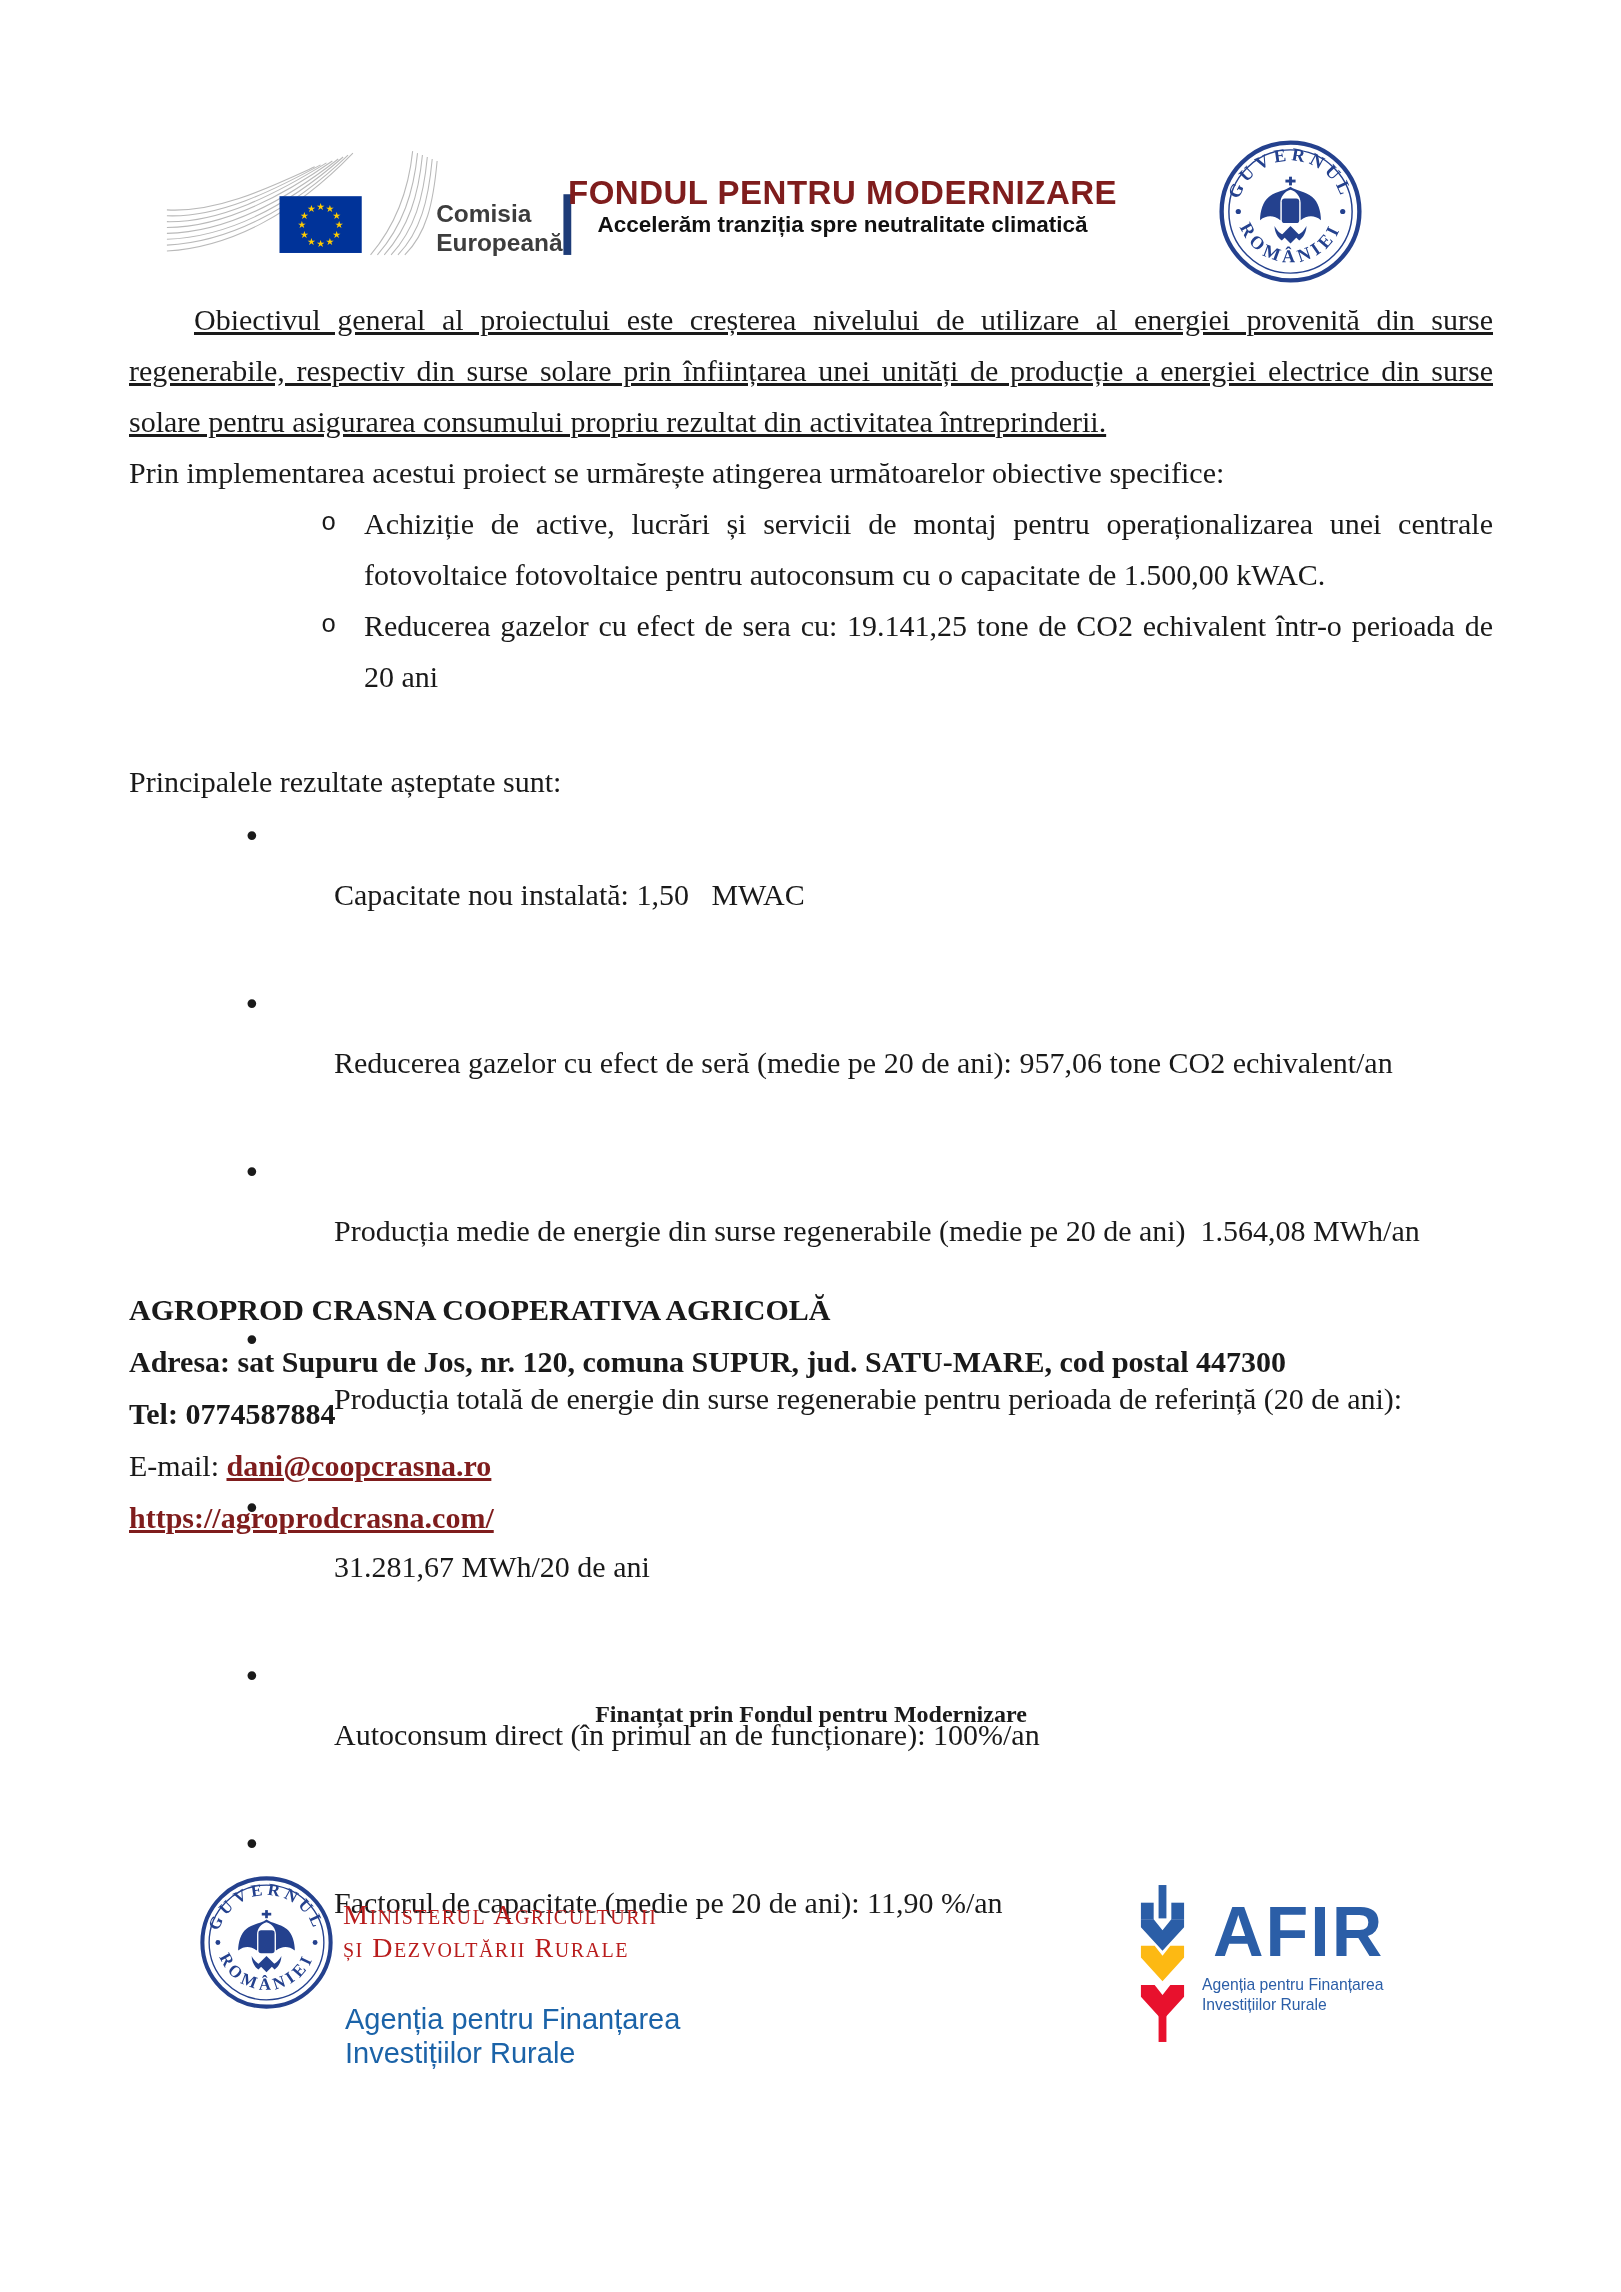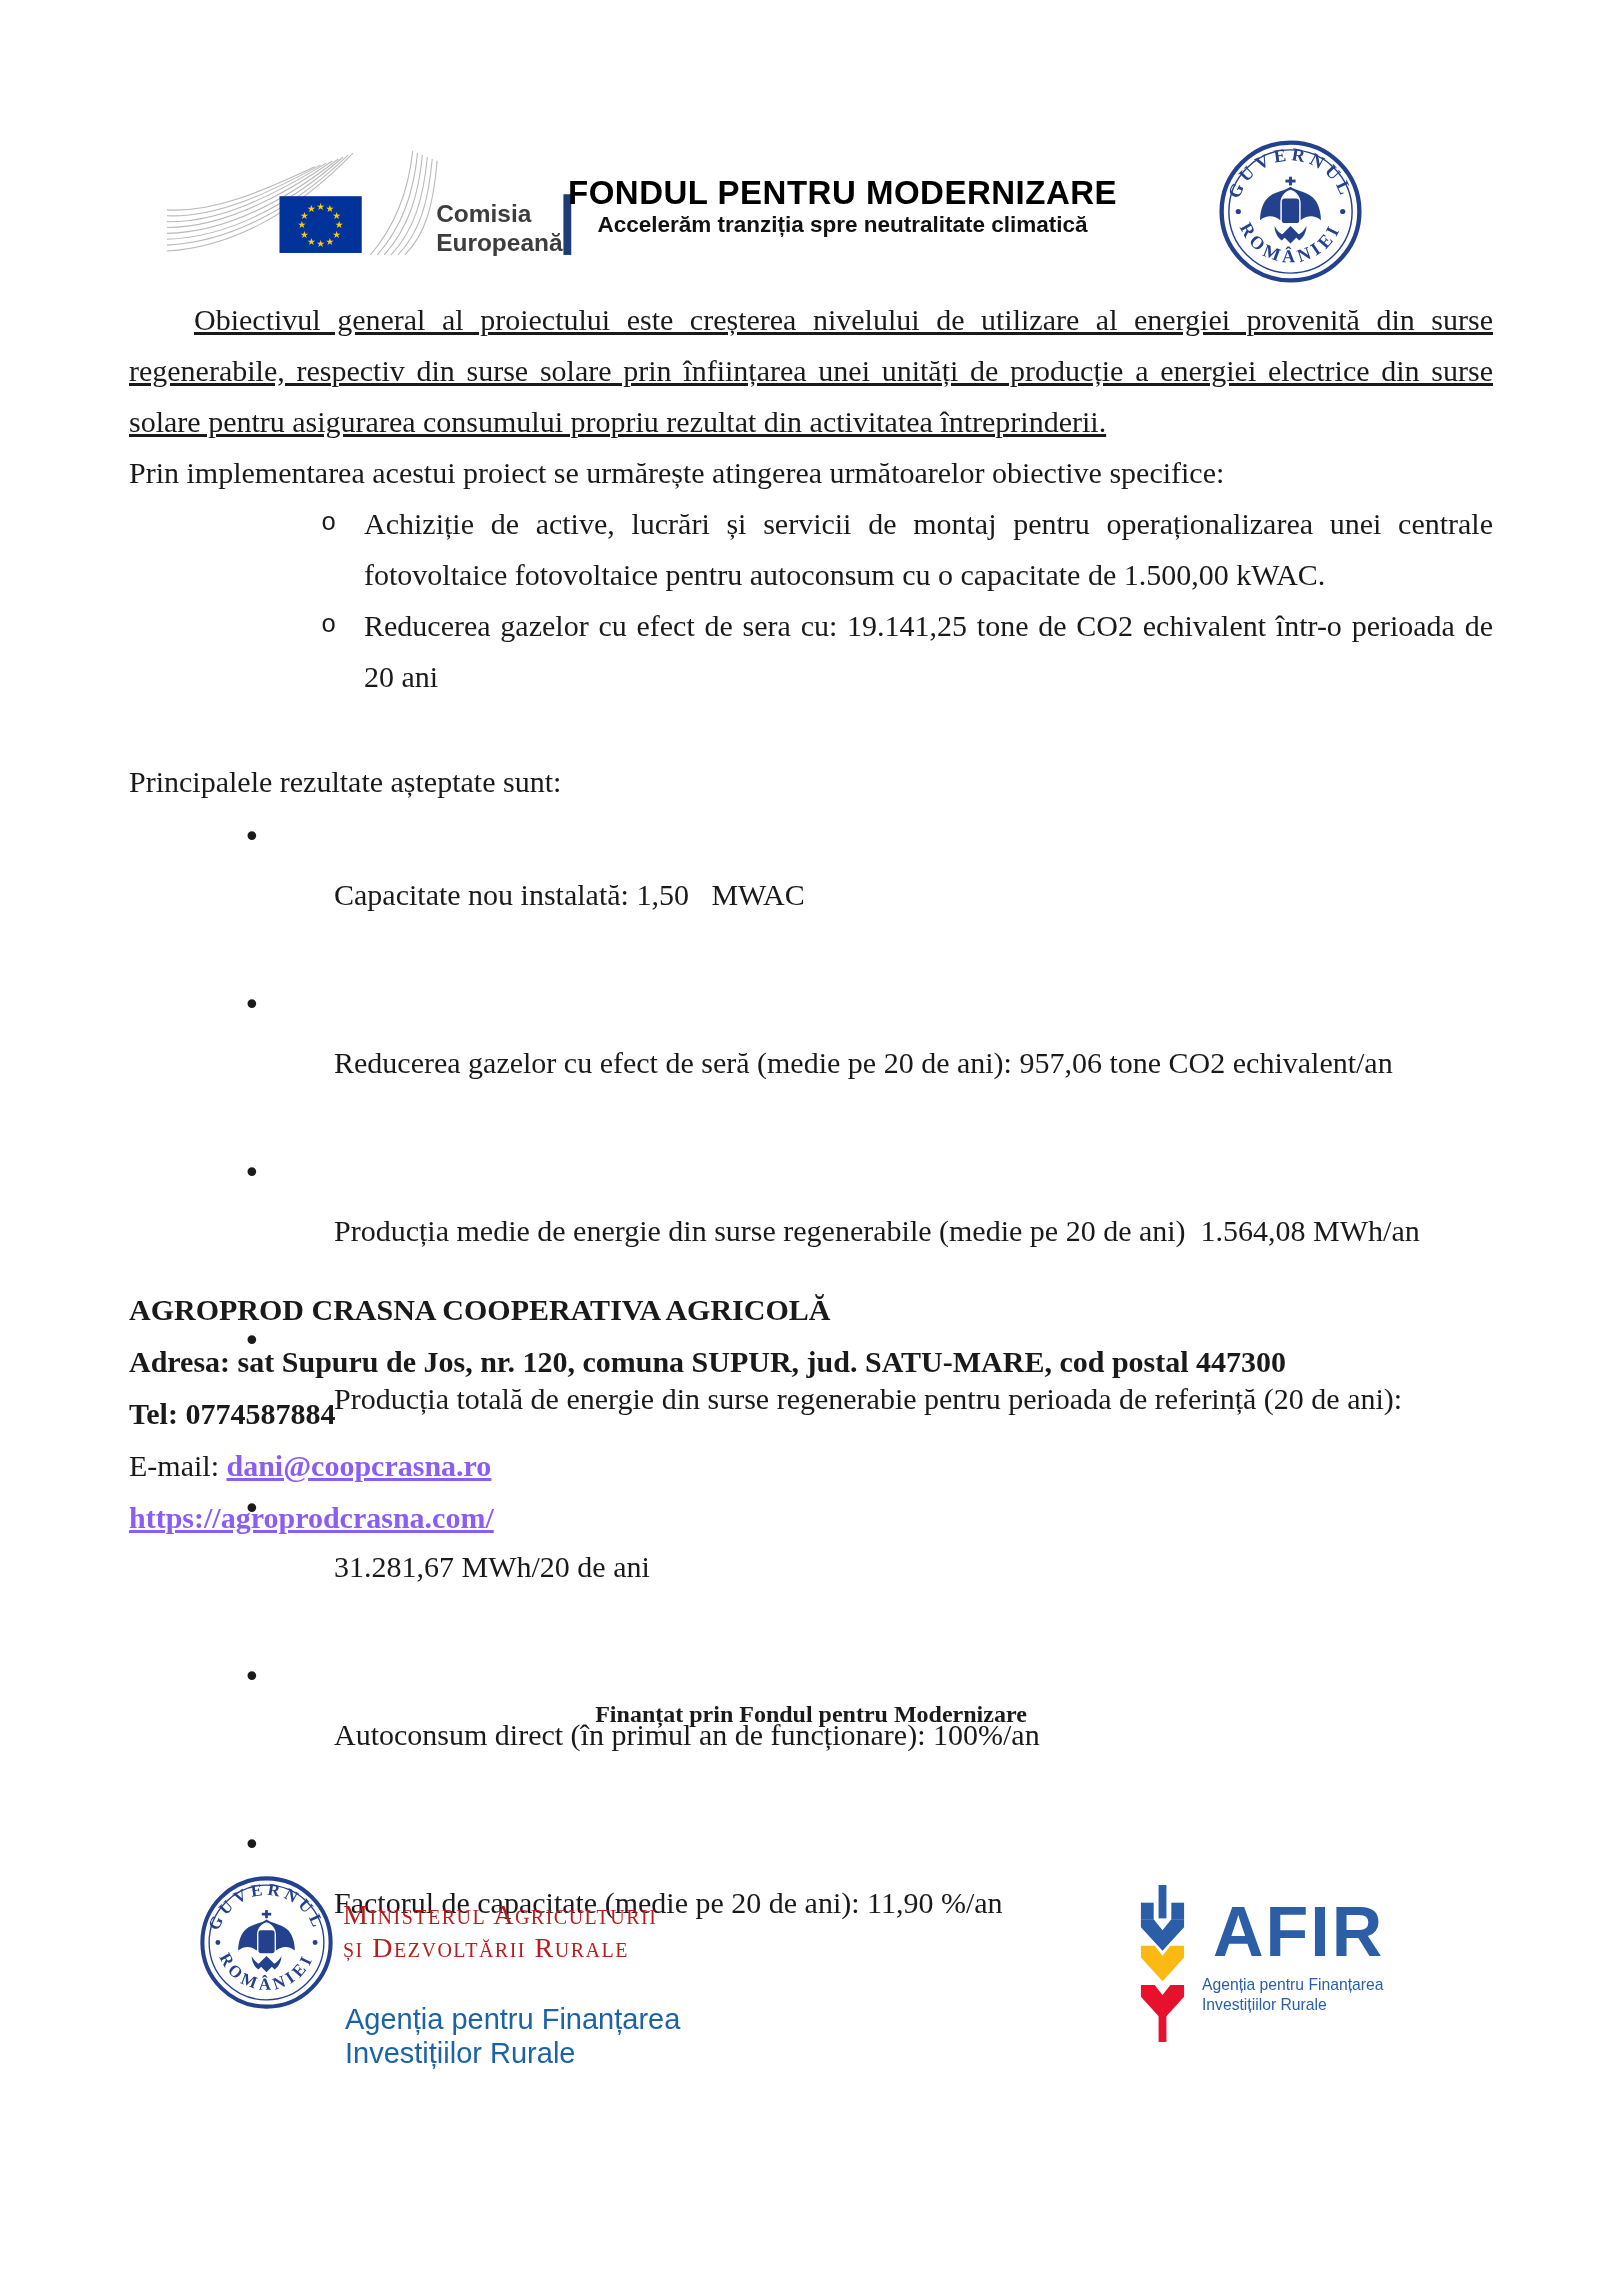--- a/index.html
+++ b/index.html
@@ -8,21 +8,21 @@
     width:1621px; height:2293px; position:relative;
     font-family:"Liberation Serif","DejaVu Serif",serif;
     color:#1a1a1a; overflow:hidden;
   }
 
   
   .header { position:absolute; top:0; left:0; width:1621px; height:294px; }
   .ec-logo { position:absolute; left:162px; top:145px; width:421px; height:120px; }
   .title-block { position:absolute; left:568px; top:174px; width:549px; text-align:center;
                  font-family:"Liberation Sans","DejaVu Sans",sans-serif; }
-  .fund-title { font-size:33px; font-weight:bold; color:#000000; letter-spacing:0.5px; white-space:nowrap; }
+  .fund-title { font-size:33px; font-weight:bold; color:#7f1d1d; letter-spacing:0.5px; white-space:nowrap; }
   .fund-subtitle { font-size:22.5px; font-weight:bold; color:#111; margin-top:0; white-space:nowrap; }
   .gov-seal-top { position:absolute; left:1218px; top:139px; width:145px; height:145px; }
 
   
   .main-text { position:absolute; top:294px; left:129px; width:1364px;
                font-size:30px; line-height:51px; }
   .para1 { text-align:justify; text-indent:65px;text-decoration:underline; }
   .para2 { text-align:left; }
   .obj-item { position:relative; padding-left:235px; text-align:justify; }
   .obj-marker { position:absolute; left:192px; top:0;
@@ -30,21 +30,21 @@
   .results-heading { margin-top:54px; }
   .results-list { margin-top:3.9px; }
   .result-item { position:relative; padding-left:160px; line-height:56px; white-space:pre-wrap; }
   .result-marker { position:absolute; left:114px; top:-2px; font-size:30px;
                    font-family:"DejaVu Sans",sans-serif; }
 
   
   .contact { position:absolute; top:1284px; left:129px; width:1364px;
              font-size:30px; line-height:52px; font-weight:bold; }
   .contact .email-label { font-weight:normal; }
-  .doc-link { color:#8b5cf6; text-decoration:underline; font-weight:bold; }
+  .doc-link { color:#7f1d1d; text-decoration:underline; font-weight:bold; }
 
   
   .funding-note { position:absolute; top:1701px; left:129px; width:1364px; text-align:center;
                   font-size:24px; font-weight:bold; }
 
   
   .footer { position:absolute; top:1867px; left:0; width:1621px; height:255px; }
   .gov-seal-bottom { position:absolute; left:199px; top:7.8px; width:135px; height:135px; }
   .ministry-block { position:absolute; left:343px; top:31px;
                     font-family:"Liberation Serif","DejaVu Serif",serif;

